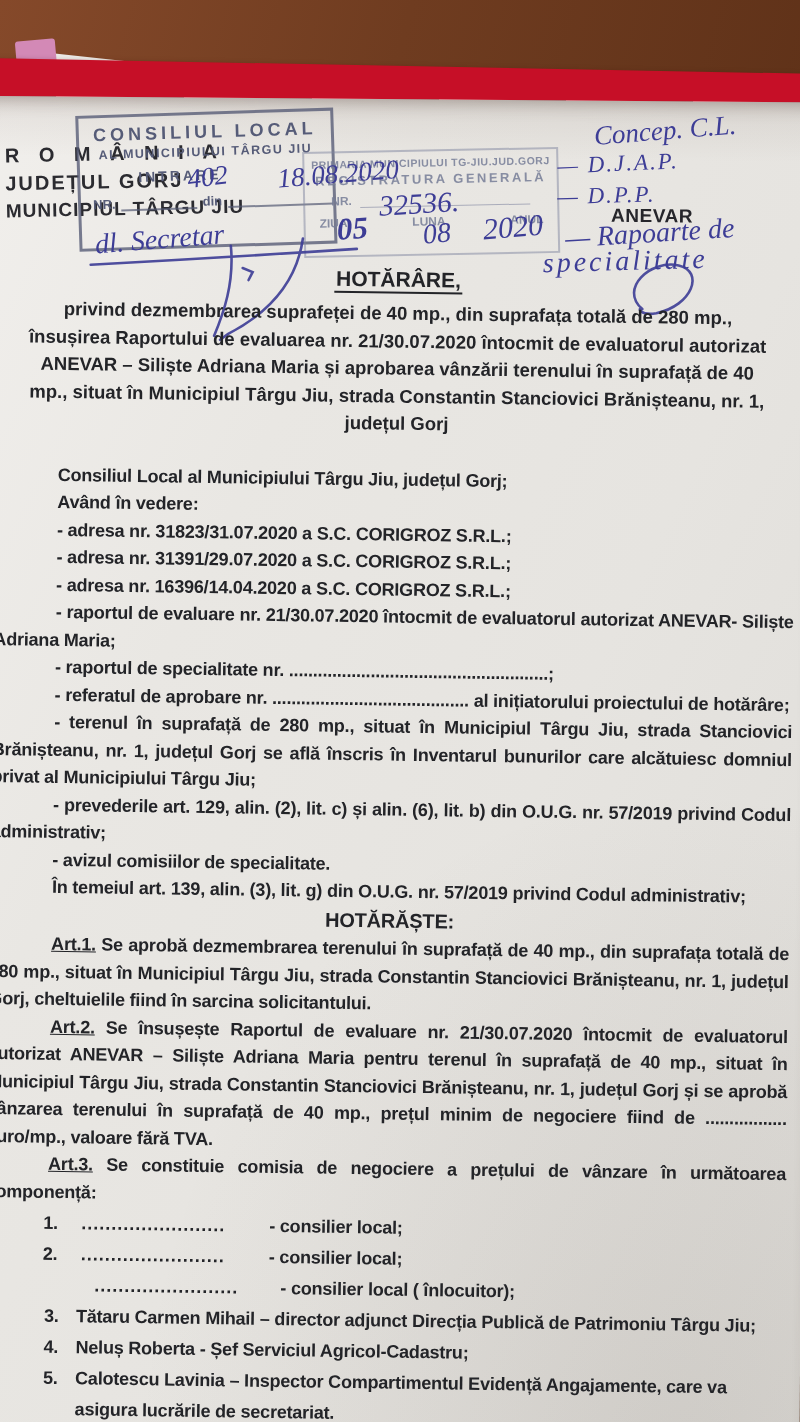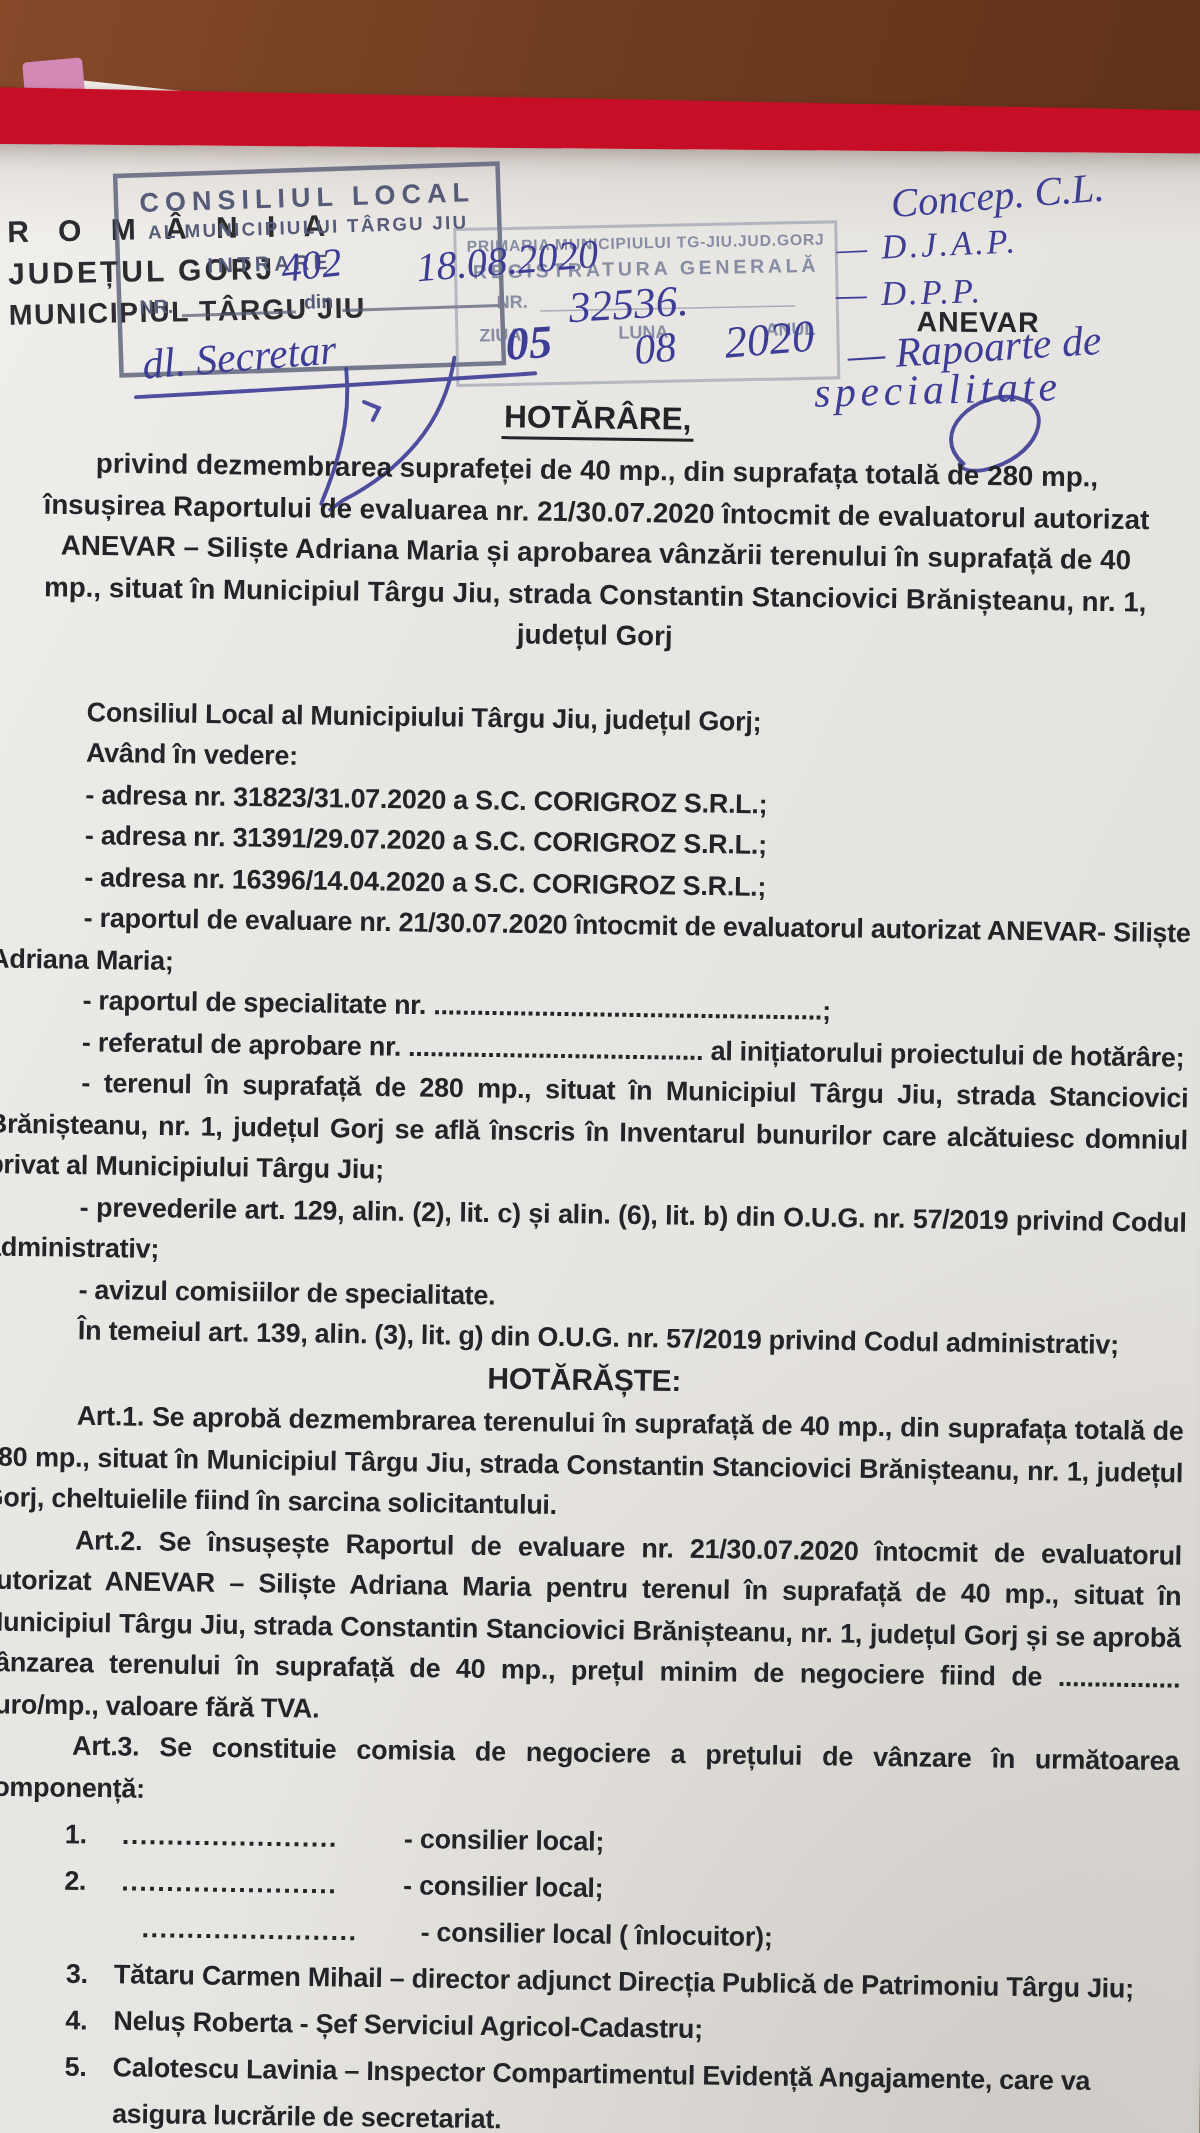--- a/index.html
+++ b/index.html
@@ -57,21 +57,21 @@
     transform-origin:left top;color:#232428;}
   .title{text-align:center;font-size:21px;font-weight:bold;}
   .title span{border-bottom:2.5px solid #232428;padding:0 2px 1px 2px;}
   .subtitle{margin:8px auto 0 auto;width:744px;text-align:center;
     font-size:18.5px;font-weight:bold;line-height:27.5px;}
   .body{margin-top:29px;font-size:18px;font-weight:600;line-height:27.5px;
     letter-spacing:-.2px;}
   .p{margin:0;text-align:justify;text-indent:62px;}
   .p.nojust{text-align:left;}
   .heading2{text-align:center;font-size:20px;font-weight:bold;margin:1px 0;}
-  .art-label{font-weight:bold;}
+  .art-label{font-weight:bold;text-decoration:underline;}
   .clist{margin-top:2px;line-height:31px;}
   .crow{display:grid;grid-template-columns:38px 188px auto;padding-left:58px;}
   .crow .dots{letter-spacing:1px;}
   .crow.repl{grid-template-columns:38px 200px auto;}
   .crow.repl .dots{padding-left:14px;}
   .citem{position:relative;padding-left:92px;text-align:left;}
   .citem .num{position:absolute;left:60px;}
 </style>
 </head>
 <body>

